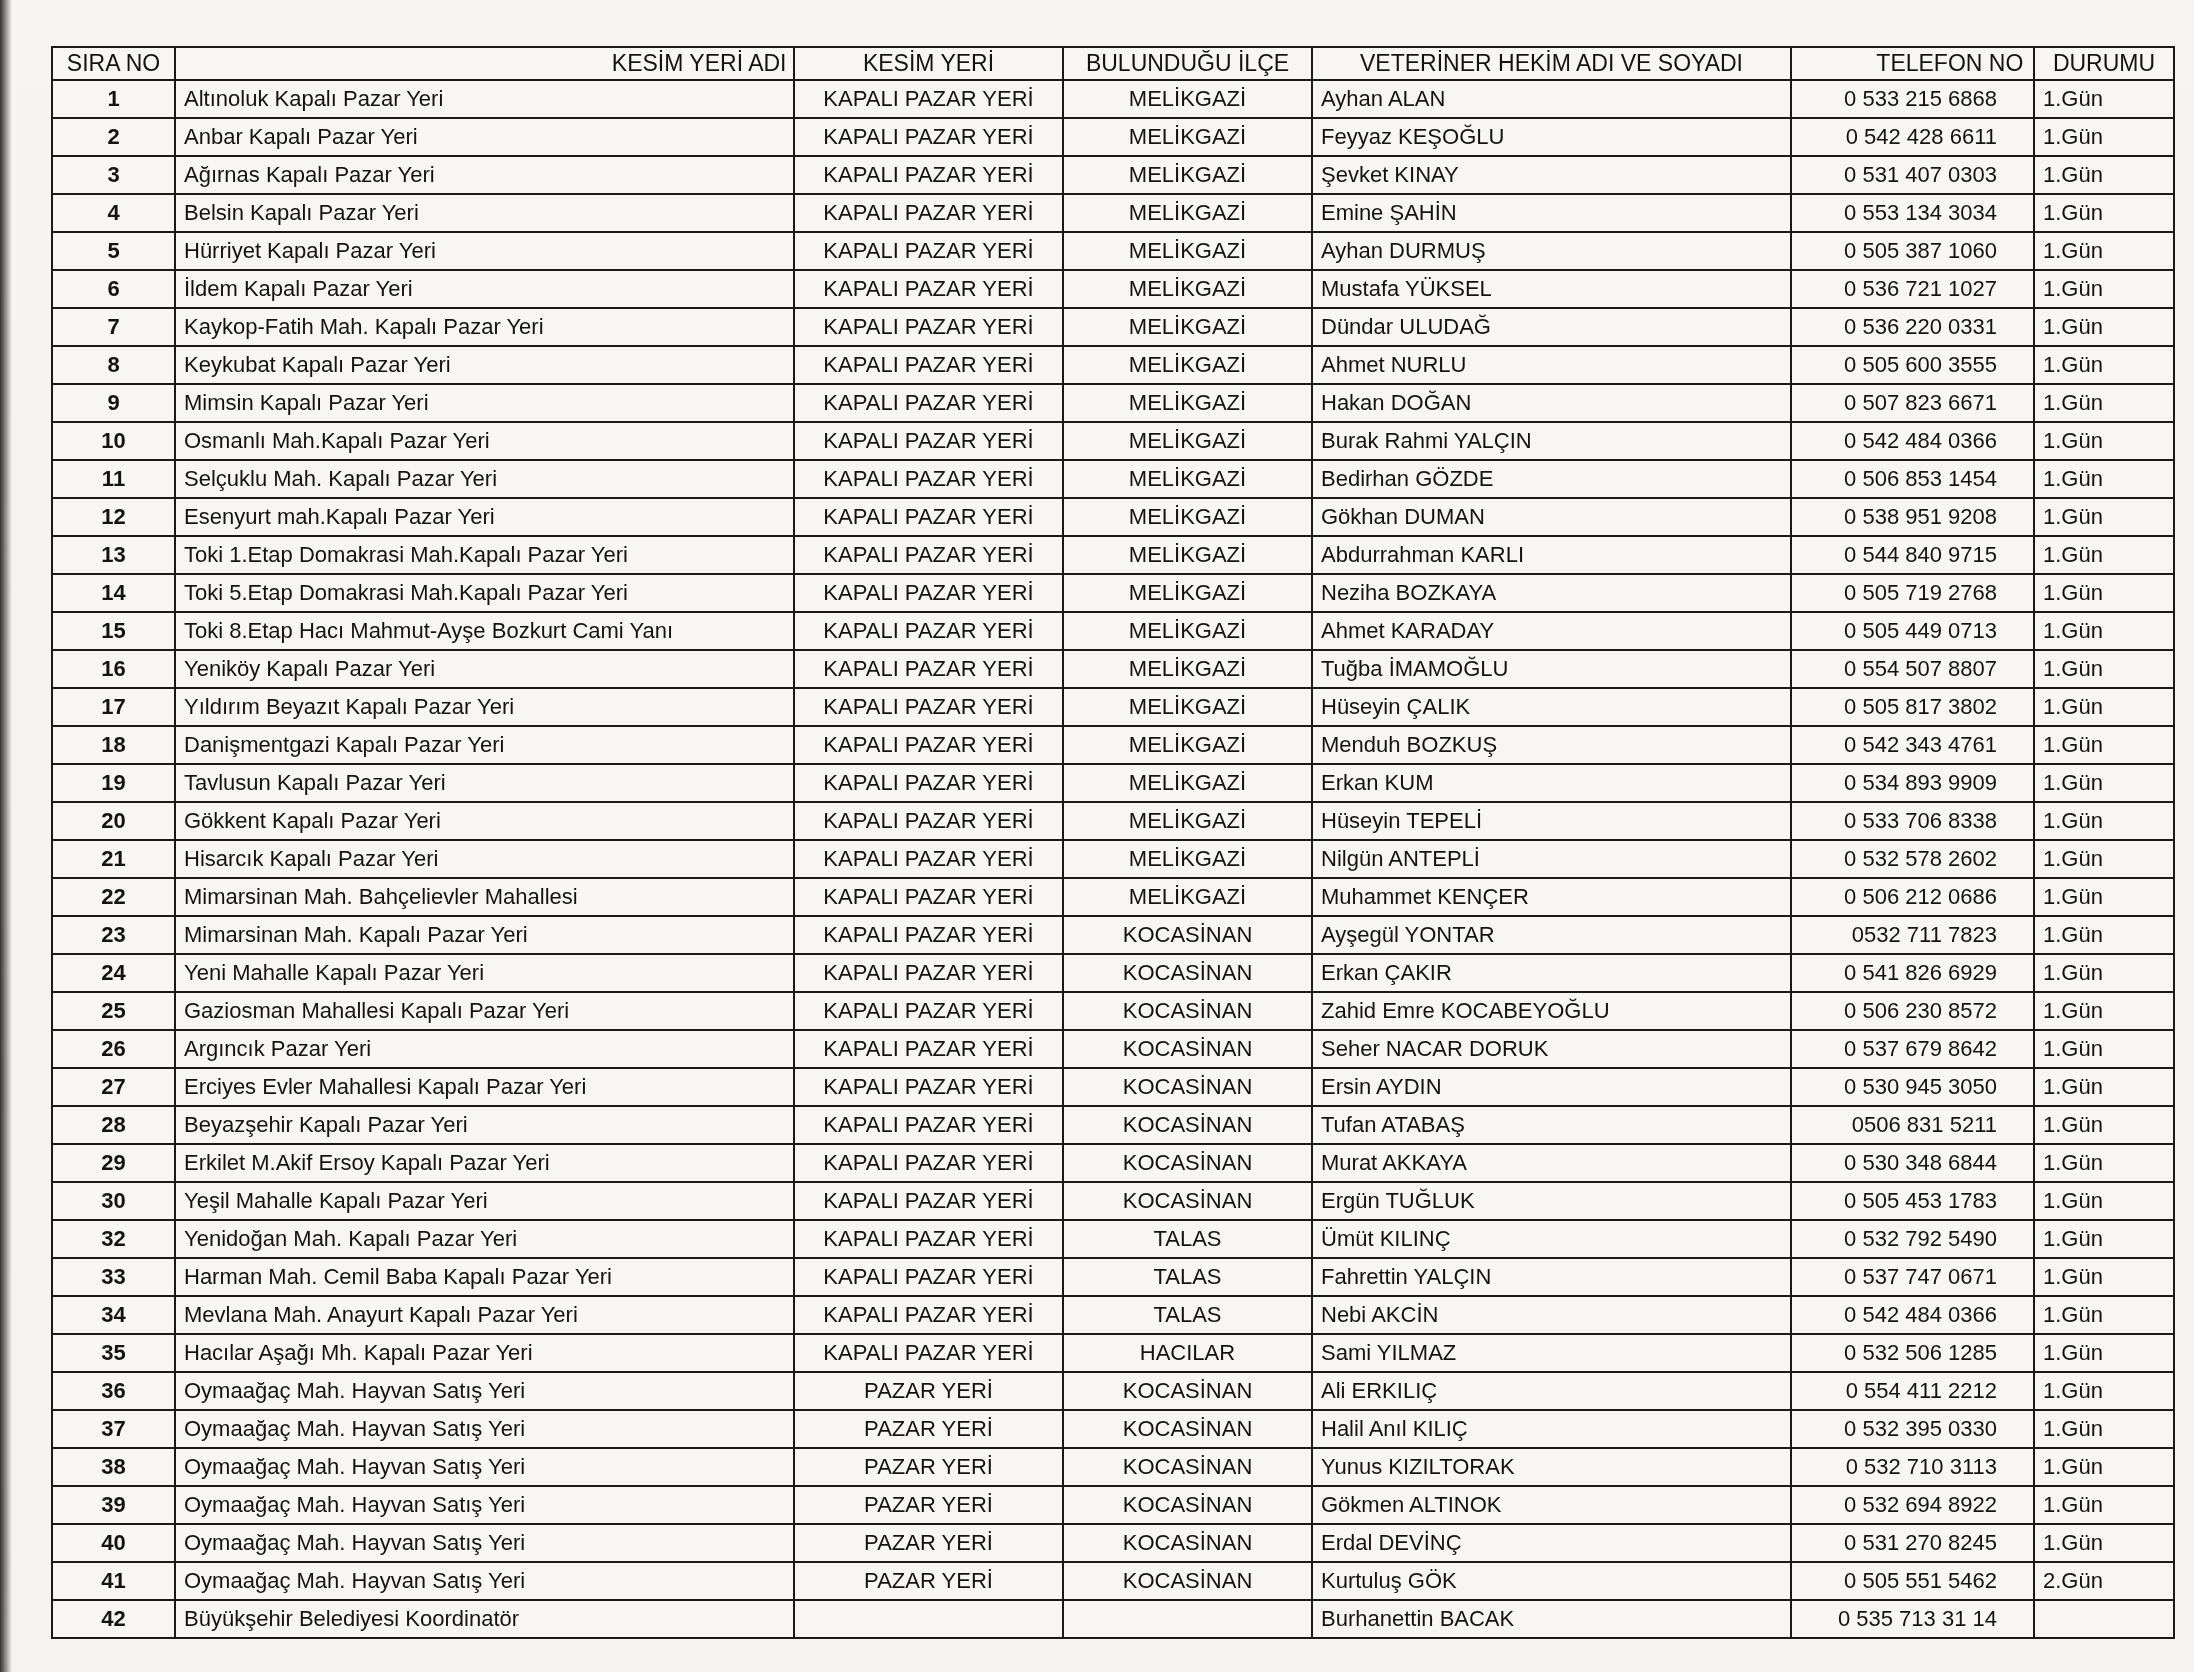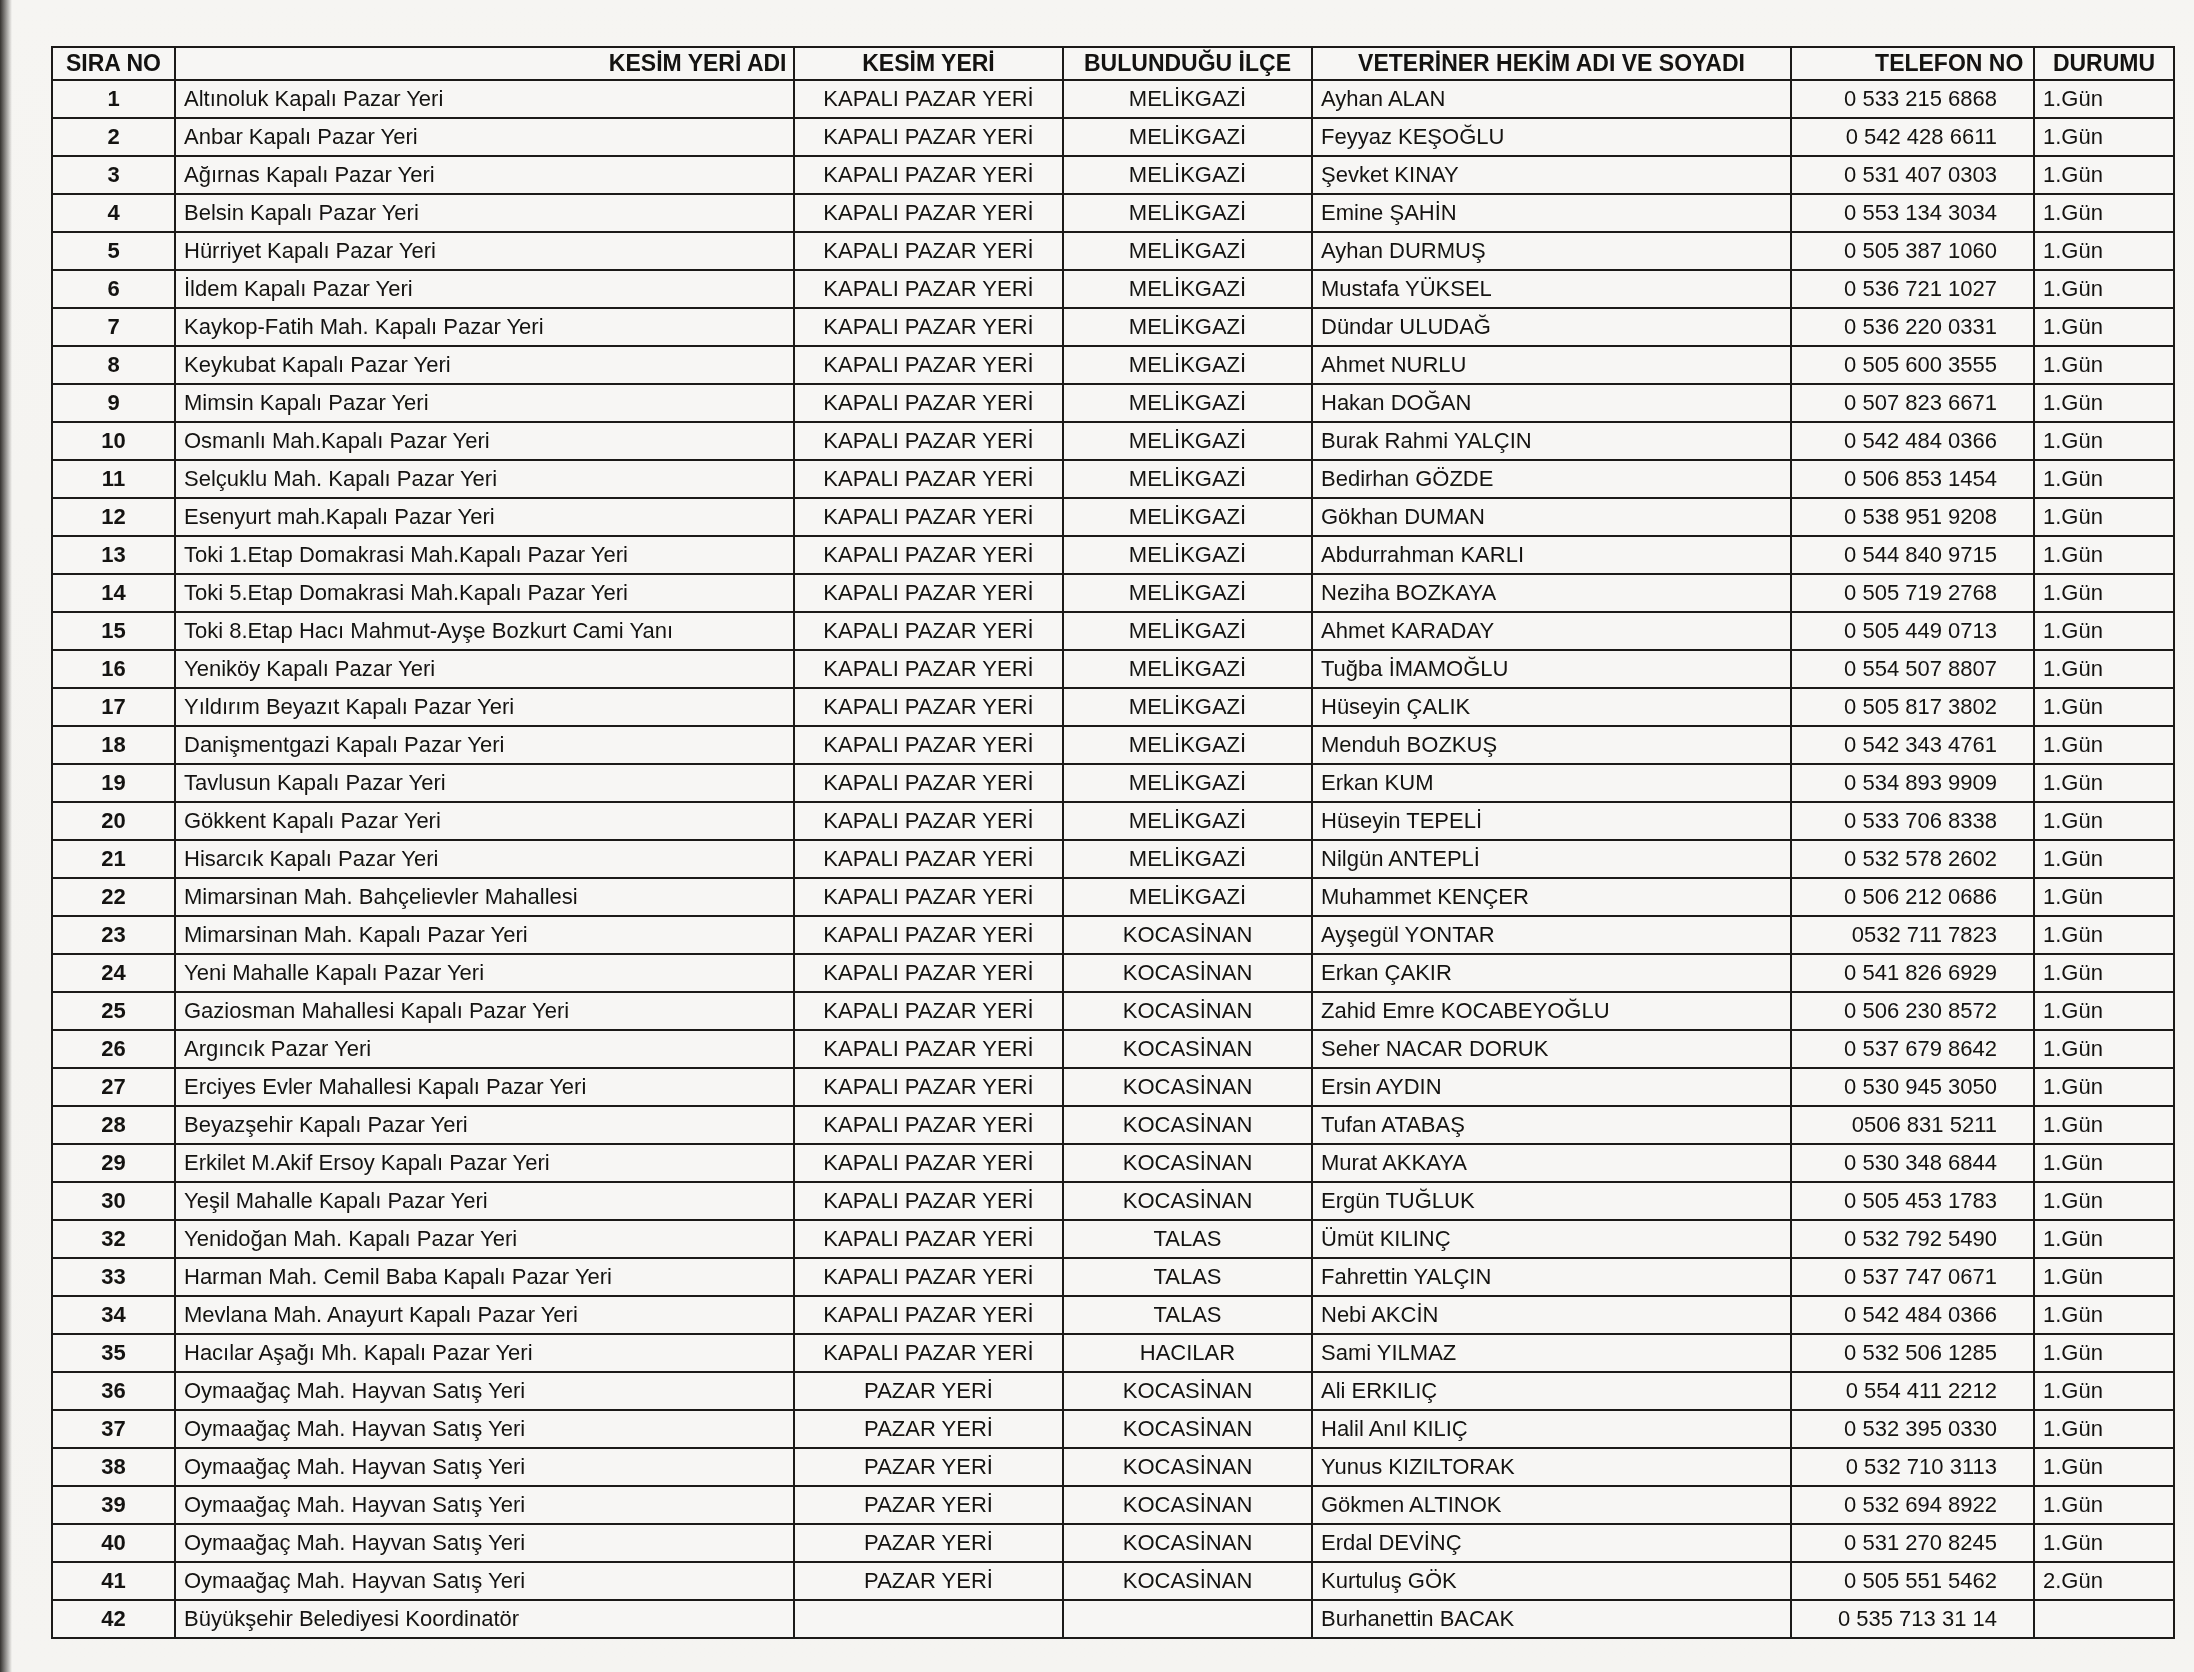--- a/index.html
+++ b/index.html
@@ -19,21 +19,21 @@
   }
   table.duty{
     position:absolute;left:51px;top:46px;width:2122px;
     border-collapse:collapse;table-layout:fixed;background:#f7f6f4;
   }
   .duty th,.duty td{
     border:2.4px solid #1c1a18;
     padding:0 8px;height:36px;font-size:22px;line-height:1;
     overflow:hidden;white-space:nowrap;background:#f7f6f4;
   }
-  .duty th{height:31px;font-weight:bold;font-size:23px;padding:0 6.5px;}
+  .duty th{height:31px;font-weight:normal;font-size:23px;padding:0 6.5px;}
   
   col.w0{width:123px}col.w1{width:619px}col.w2{width:269px}
   col.w3{width:249px}col.w4{width:479px}col.w5{width:243px}col.w6{width:140px}
   
   .c0{text-align:center;font-weight:bold;font-size:23px;}
   .c1{text-align:left;}
   .c2{text-align:center;}
   .c3{text-align:center;margin-top:24px;}
   .c4{text-align:left;}
   .c5{text-align:right;}

